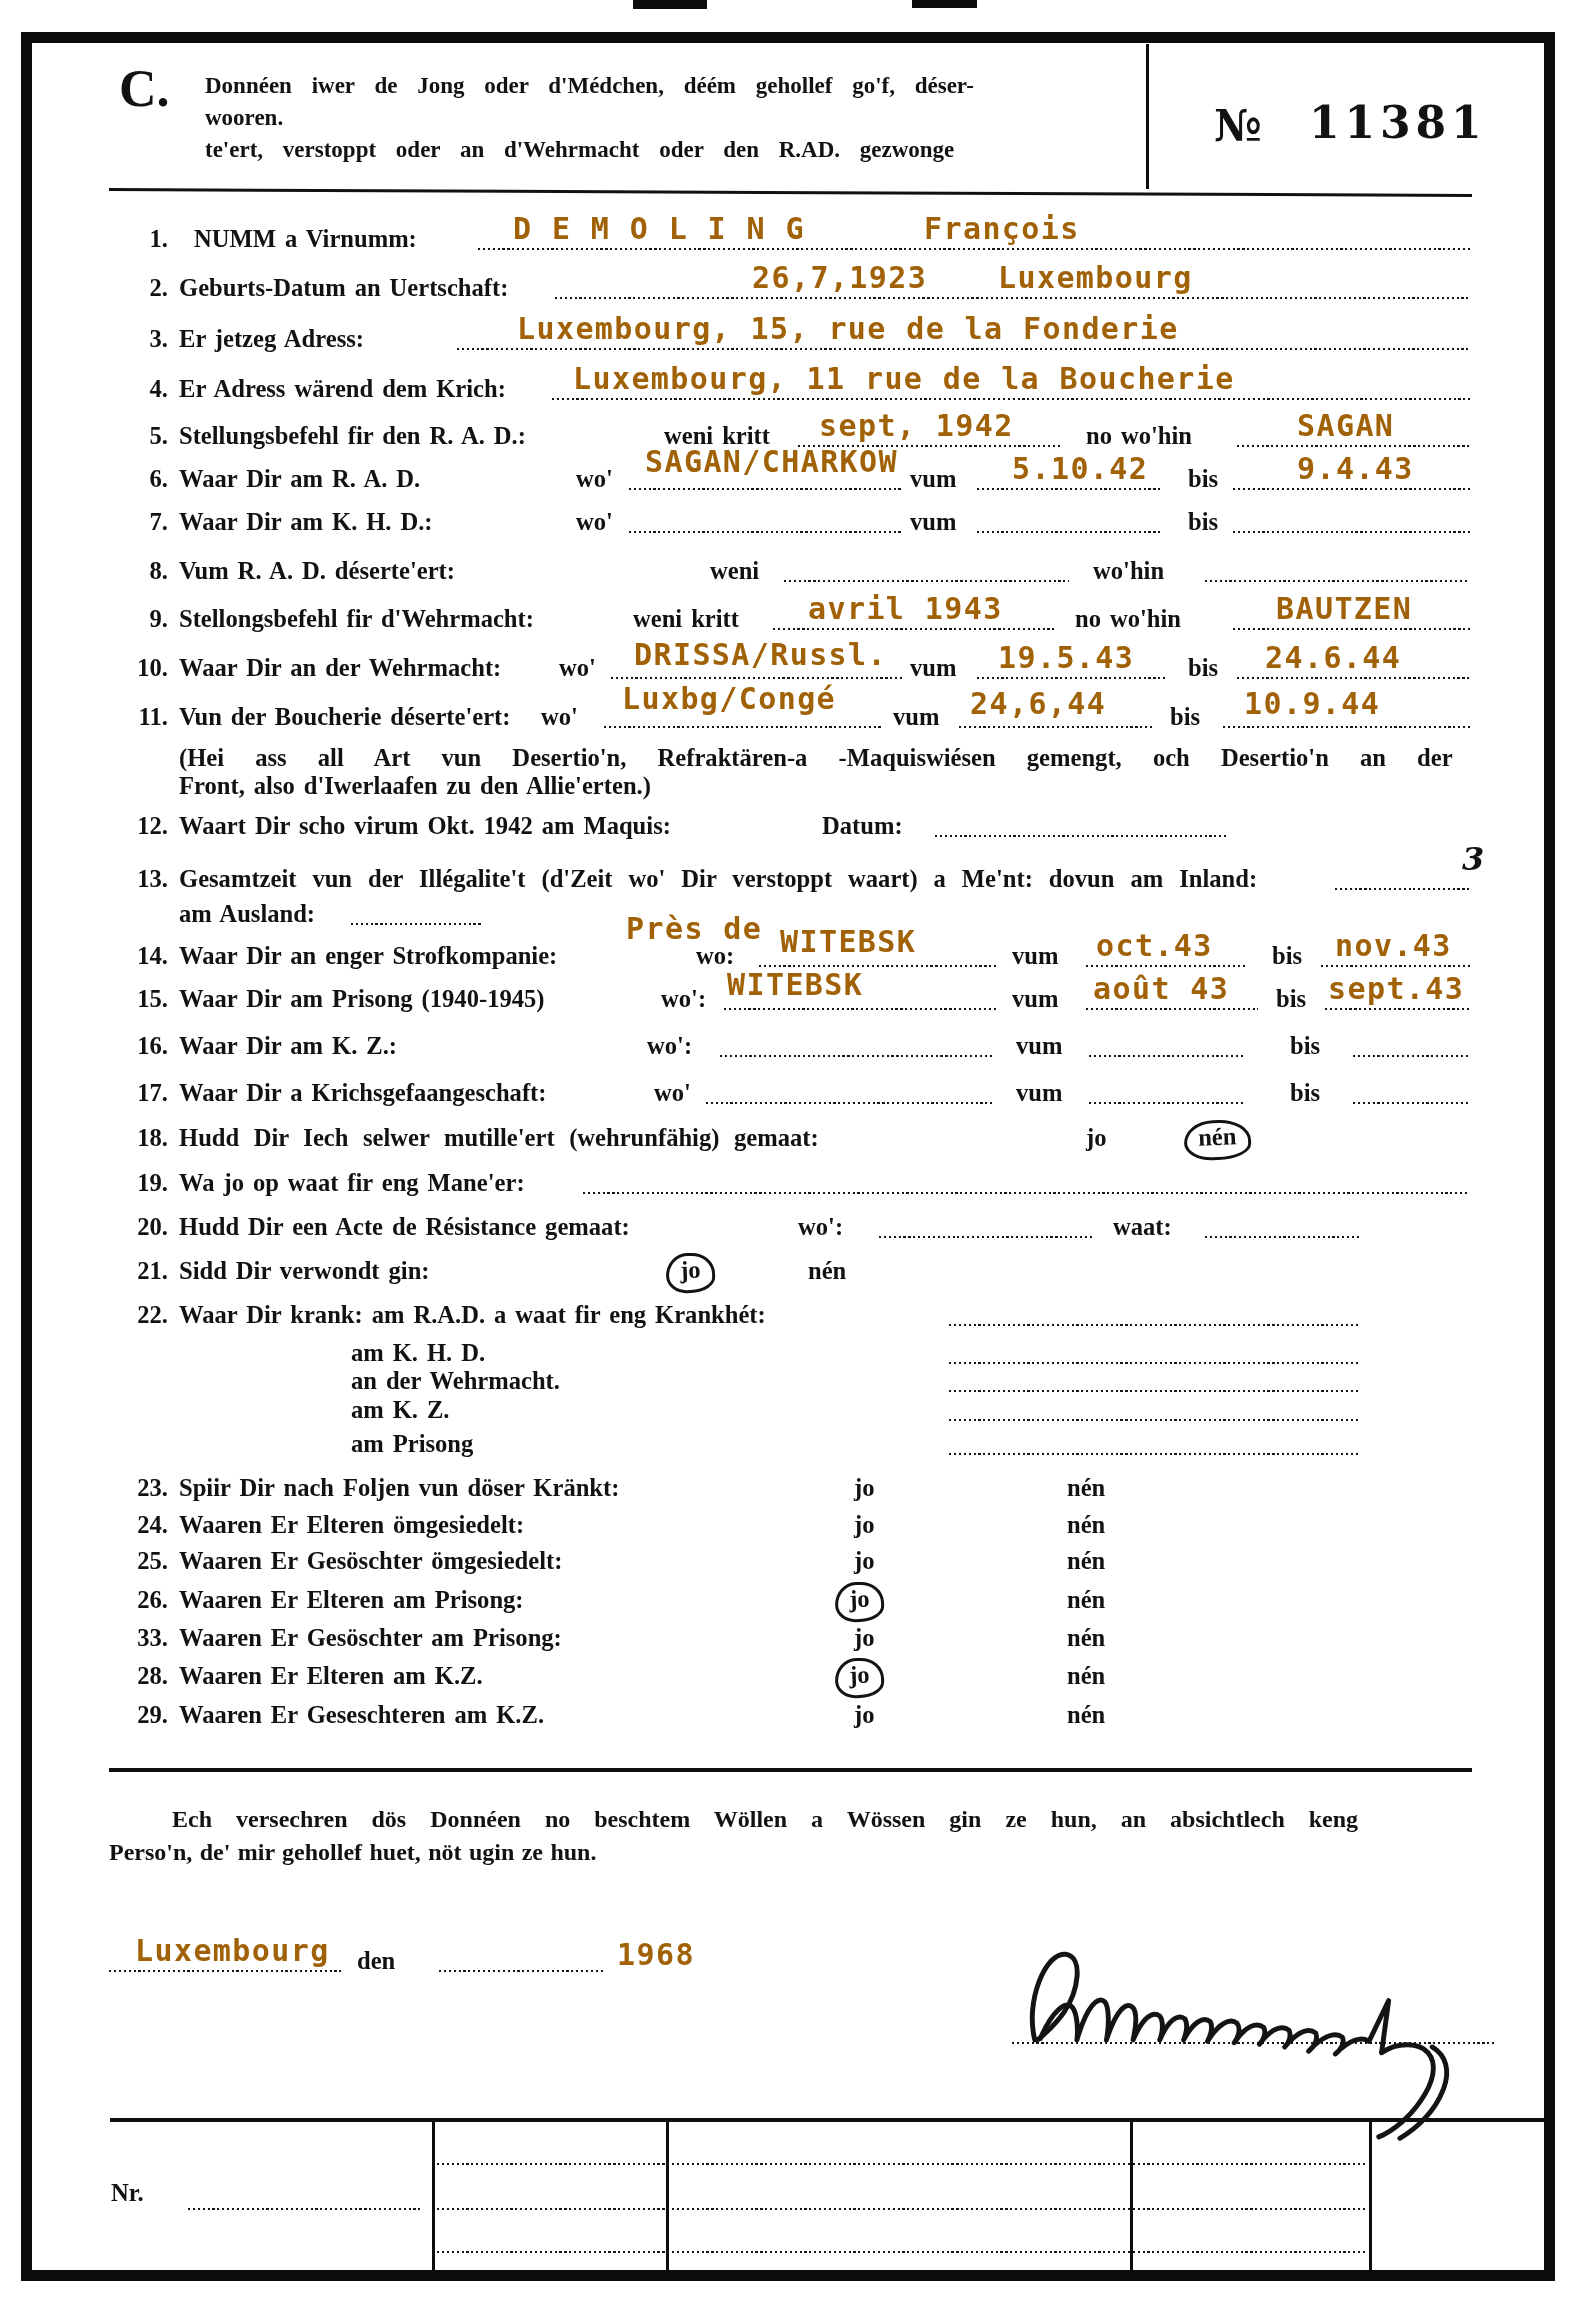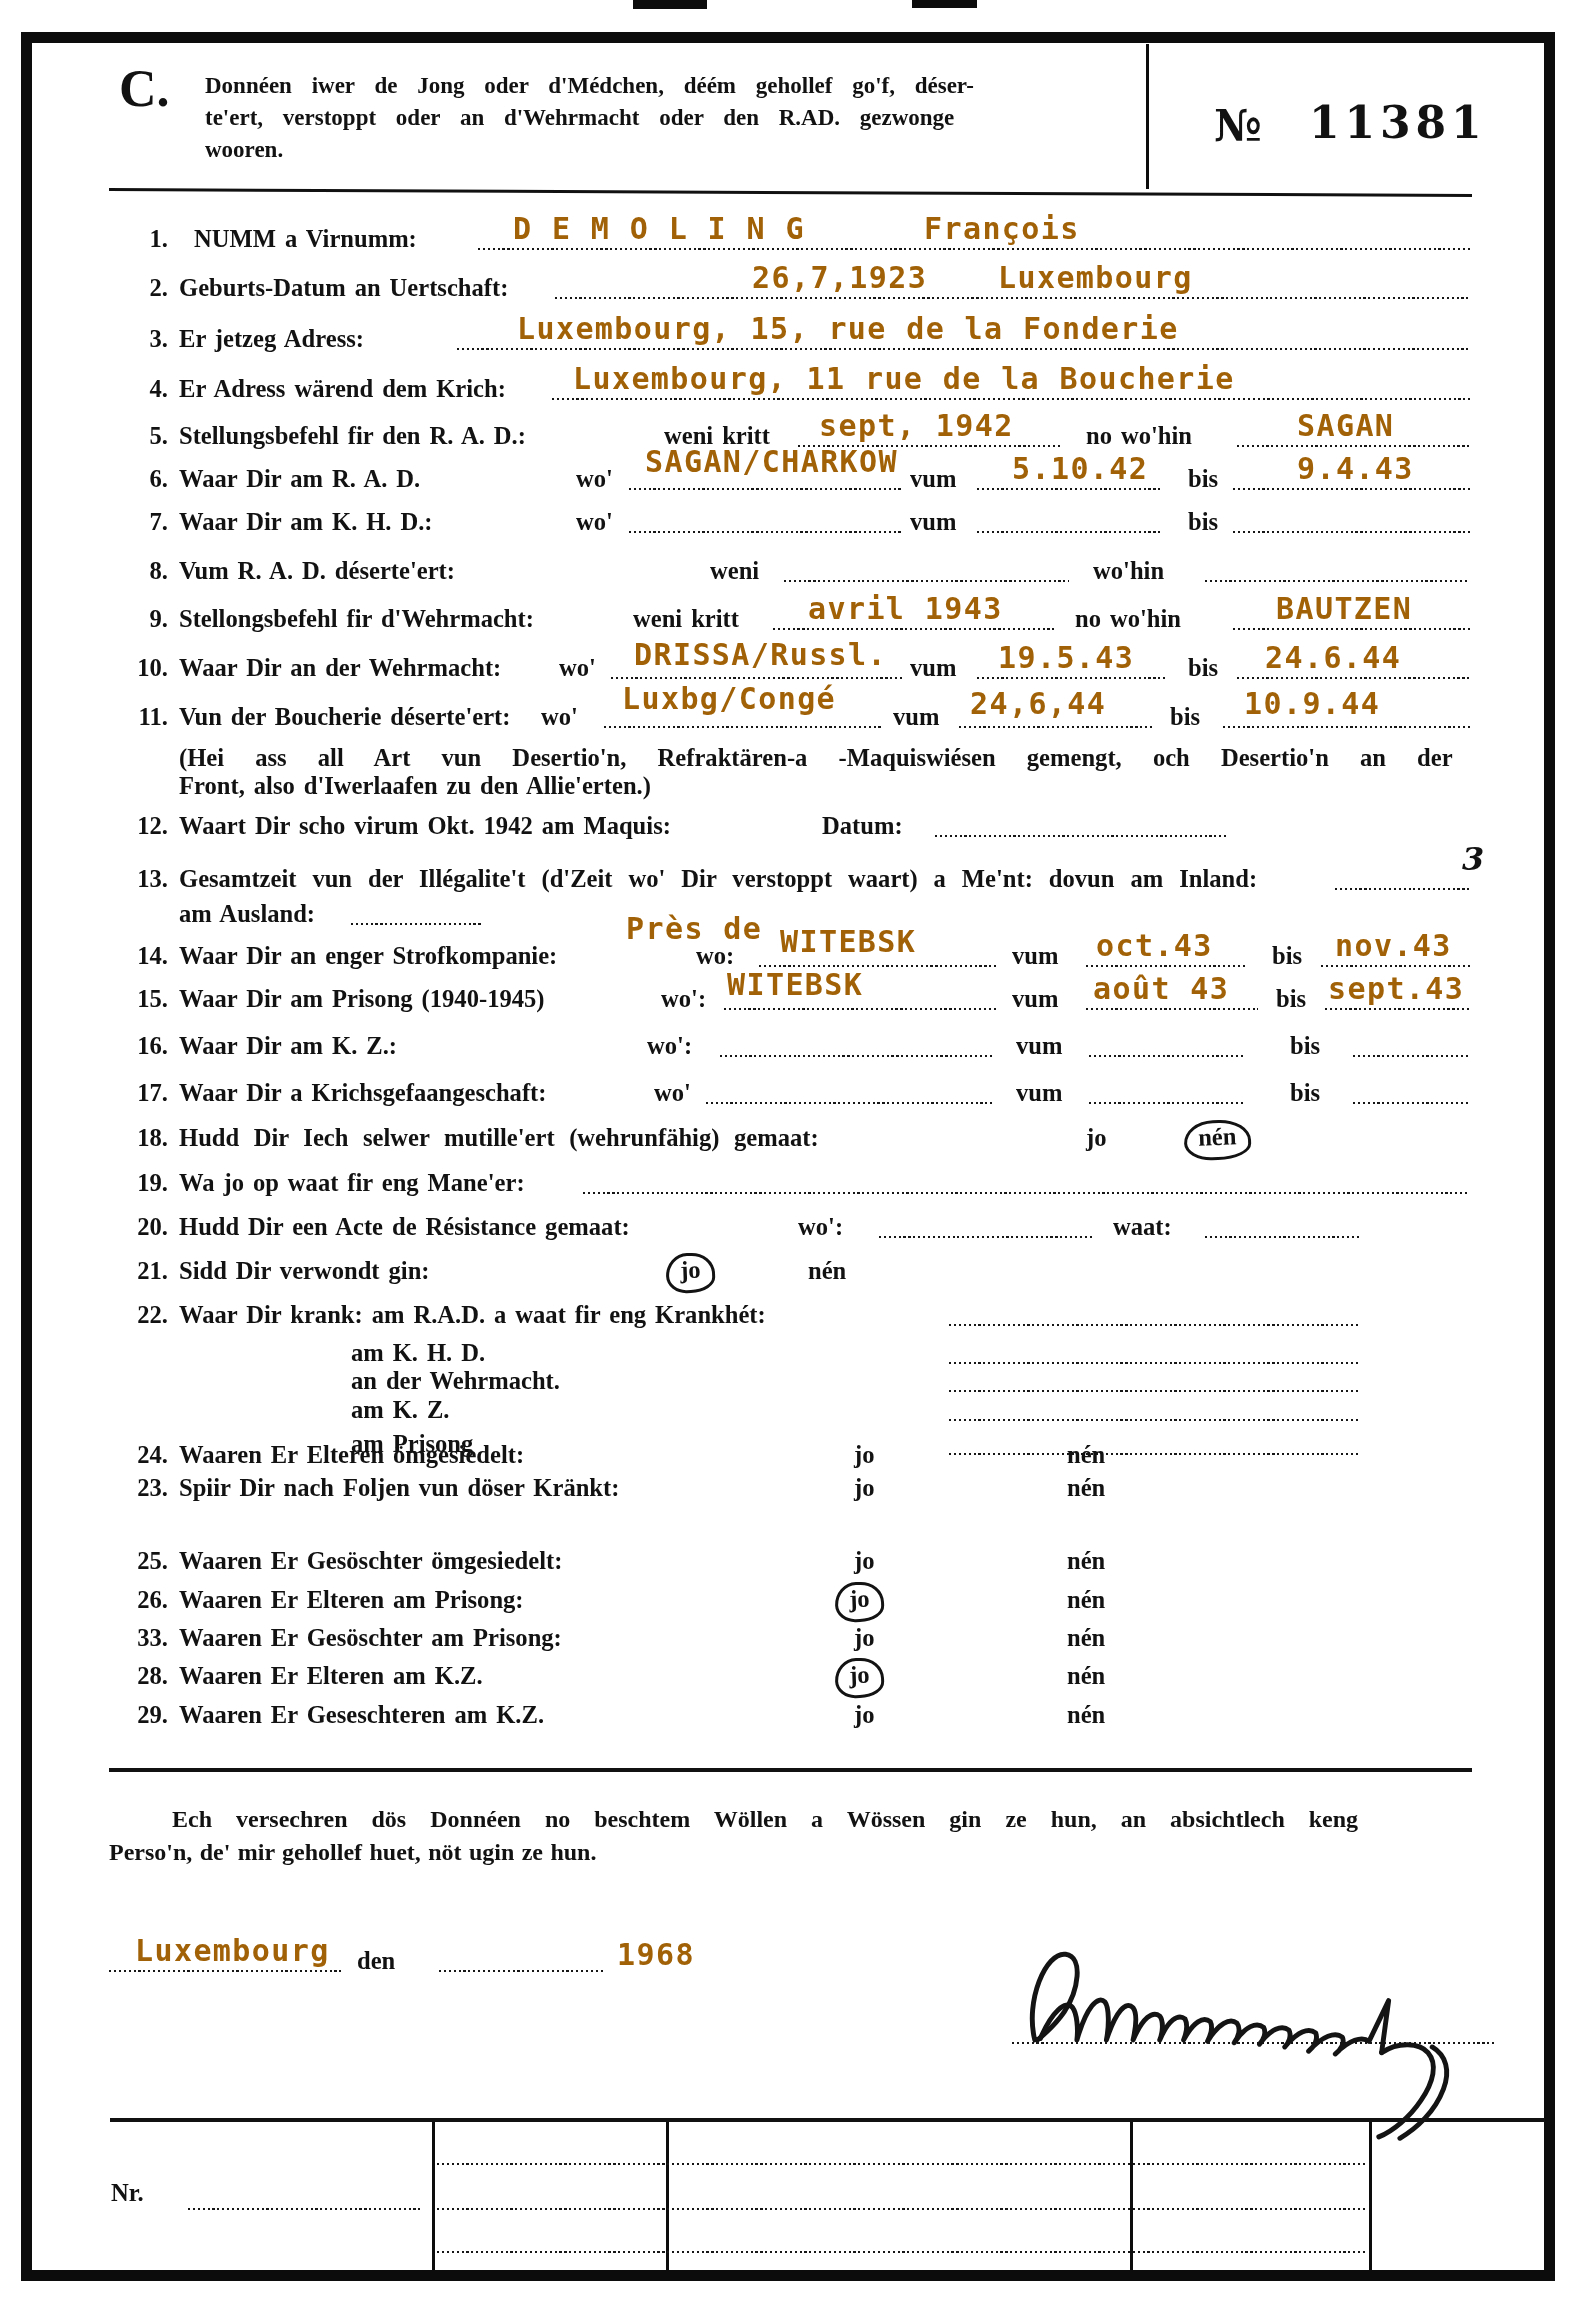--- a/index.html
+++ b/index.html
@@ -37,22 +37,22 @@
   <div class="bar" style="left:912px;top:0;width:65px;height:7.7px"></div>
 
   <div class="bar" style="left:21px;top:32px;width:10.5px;height:2249px"></div>
   <div class="bar" style="left:21px;top:32px;width:1534px;height:11.2px"></div>
   <div class="bar" style="left:1544px;top:32px;width:10.5px;height:2249px"></div>
   <div class="bar" style="left:21px;top:2270px;width:1534px;height:11.2px"></div>
 
   <div class="srf" style="left:119px;top:59px;bottom:auto;font-size:52px">C.</div>
   <div style="position:absolute;left:205px;top:70px">
     <span class="hdr-line" style="word-spacing:14px">Donnéen iwer de Jong oder d'Médchen, déém gehollef go'f, déser-</span>
+    <span class="hdr-line">wooren.</span>
     <span class="hdr-line" style="word-spacing:14px">te'ert, verstoppt oder an d'Wehrmacht oder den R.AD. gezwonge</span>
-    <span class="hdr-line">wooren.</span>
   </div>
   <div class="bar" style="left:1146px;top:44px;width:2.8px;height:145px"></div>
   <div class="no-font" style="position:absolute;left:1214px;top:100px">№</div>
   <div class="no-font" style="position:absolute;left:1309px;top:97px;letter-spacing:4.9px">11381</div>
   <div class="hline" style="left:109px;top:191px;width:1363px;height:2.8px;transform:rotate(0.25deg)"></div>
 
   <div class="row" style="top:211px">
     <span class="num">1.</span>
     <span class="srf lbl" style="left:194px">NUMM a Virnumm:</span>
     <span class="fill" style="left:478px;width:992px"></span>
@@ -291,21 +291,21 @@
     <span class="srf" style="left:351px">am Prisong</span>
     <span class="fill" style="left:949px;width:411px"></span>
   </div>
 
   <div class="row" style="top:1460px">
     <span class="num">23.</span>
     <span class="srf lbl">Spiir Dir nach Foljen vun döser Kränkt:</span>
     <span class="srf" style="left:854px">jo</span>
     <span class="srf" style="left:1067px">nén</span>
   </div>
-  <div class="row" style="top:1427px">
+  <div class="row" style="top:1497px">
     <span class="num">24.</span>
     <span class="srf lbl">Waaren Er Elteren ömgesiedelt:</span>
     <span class="srf" style="left:854px">jo</span>
     <span class="srf" style="left:1067px">nén</span>
   </div>
   <div class="row" style="top:1533px">
     <span class="num">25.</span>
     <span class="srf lbl">Waaren Er Gesöschter ömgesiedelt:</span>
     <span class="srf" style="left:854px">jo</span>
     <span class="srf" style="left:1067px">nén</span>

